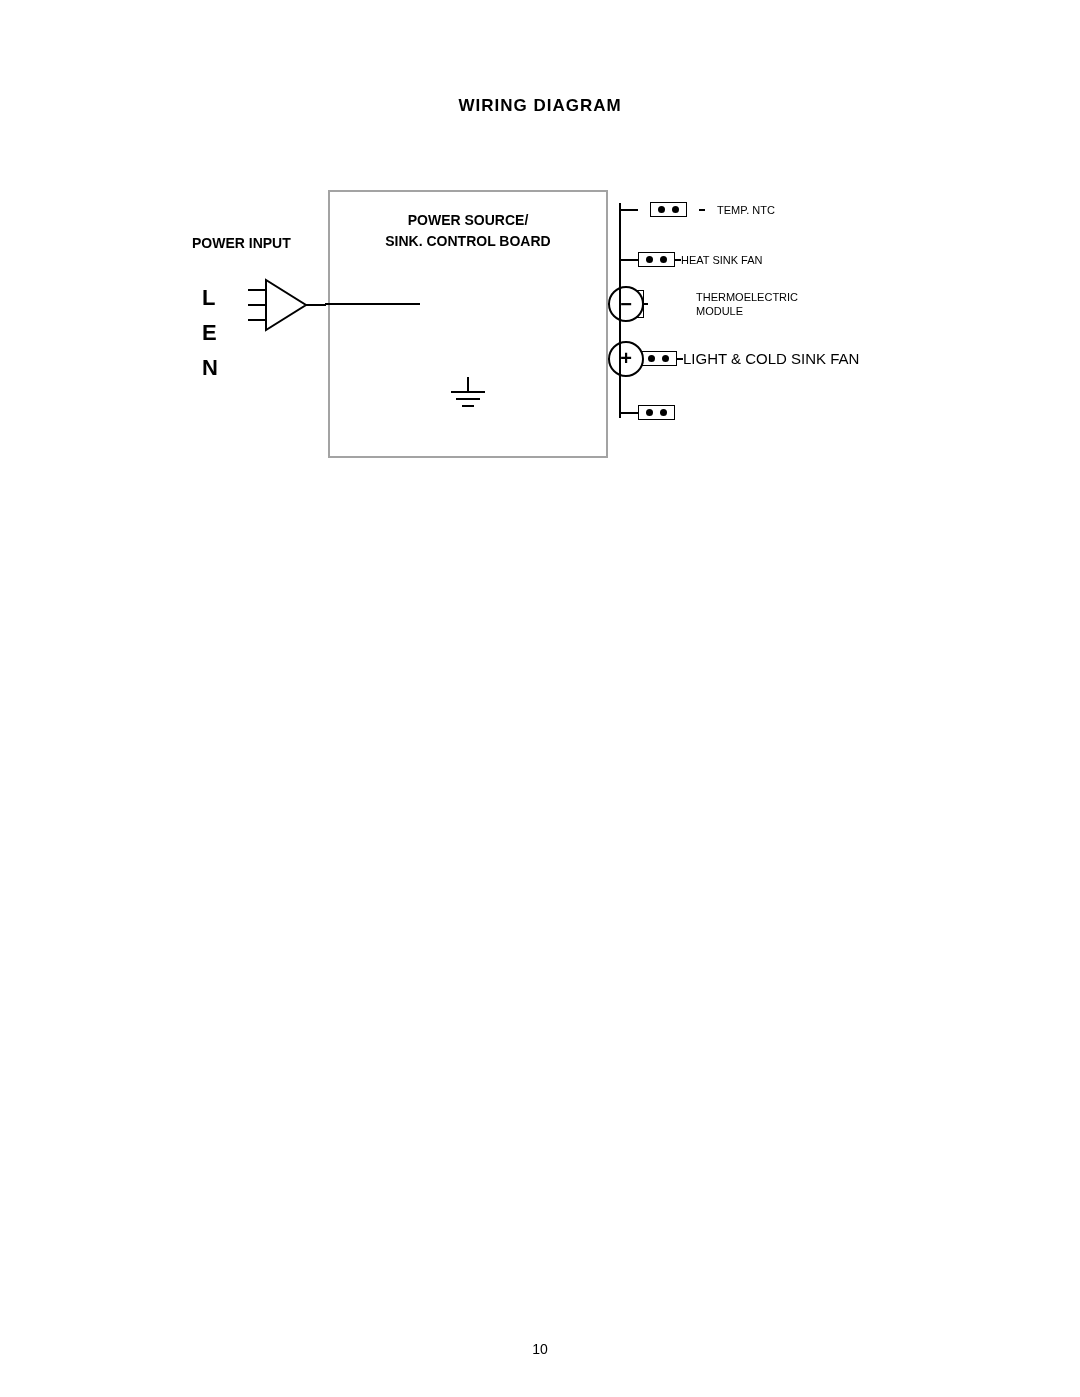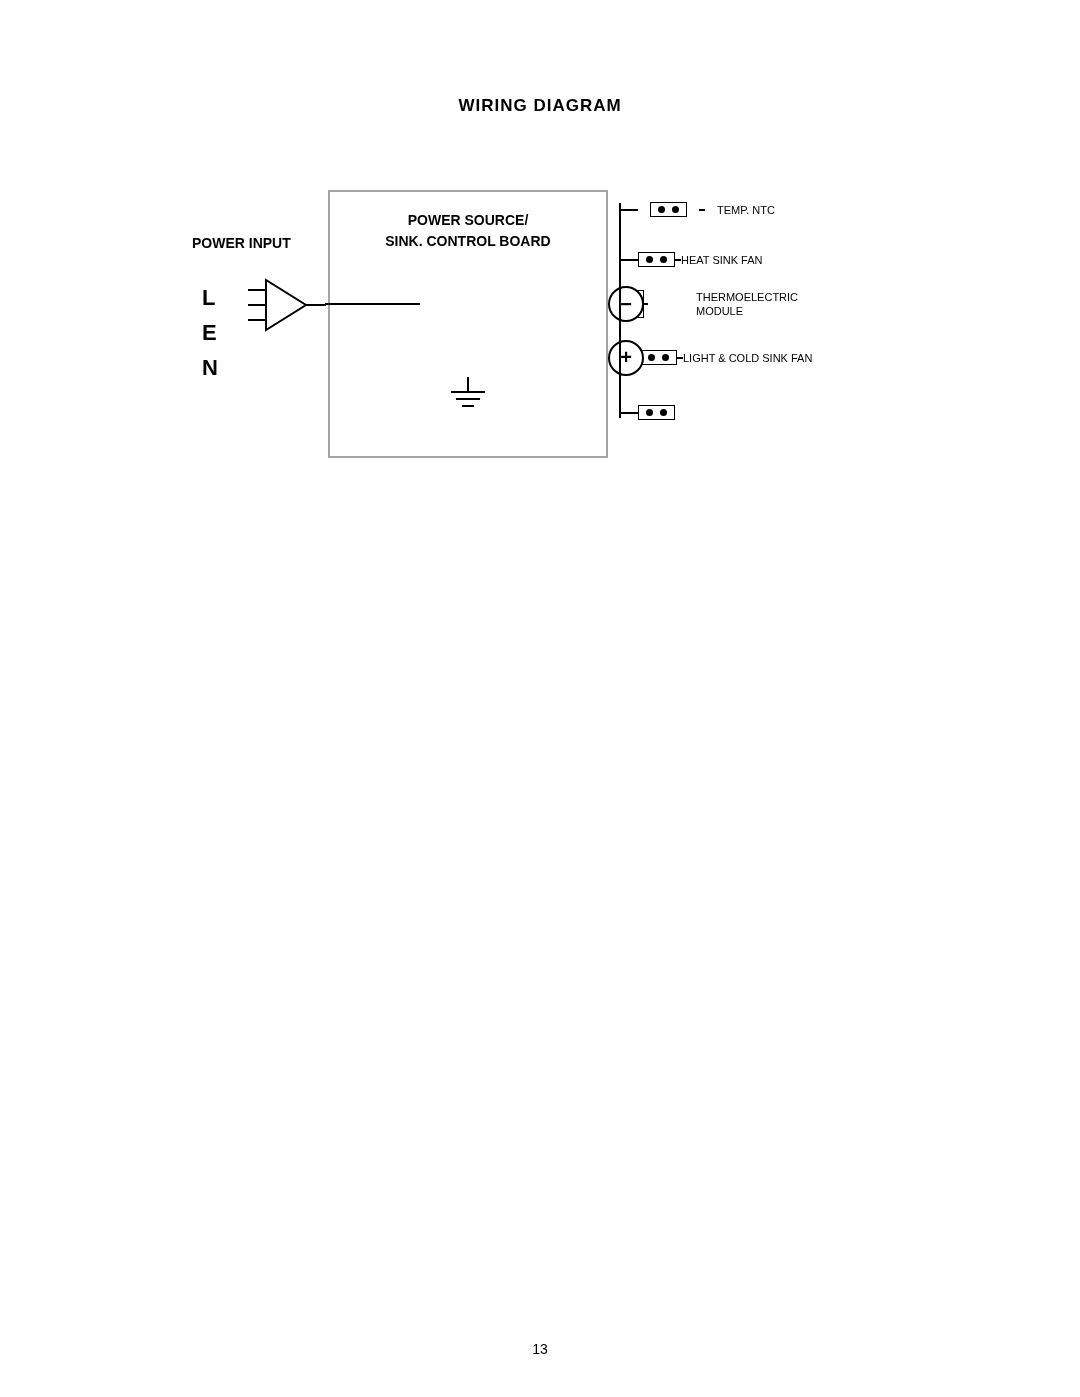--- a/index.html
+++ b/index.html
@@ -181,30 +181,30 @@
   <div style="position:absolute; left:448px; top:190px; display:flex; align-items:center; gap:0;">
     <div style="width:12px; height:2px; background:#000;"></div>
     <div class="circle-symbol">+</div>
     <div style="width:6px; height:2px; background:#000;"></div>
     <div class="connector-box">
       <div class="dot"></div>
       <div class="dot"></div>
       <div class="dot"></div>
     </div>
     <div style="width:6px; height:2px; background:#000;"></div>
-    <span style="font-size:11px; white-space:nowrap;">LIGHT &amp; COLD SINK FAN</span>
+    <span style="font-size:15px; white-space:nowrap;">LIGHT &amp; COLD SINK FAN</span>
   </div>
 
   <div style="position:absolute; left:460px; top:245px; display:flex; align-items:center; gap:0;">
     <div style="width:18px; height:2px; background:#000;"></div>
     <div class="connector-box">
       <div class="dot"></div>
       <div class="dot"></div>
     </div>
   </div>
 
   <svg style="position:absolute; left:459px; top:43px;" width="3" height="215">
     <line x1="1" y1="0" x2="1" y2="215" stroke="#000" stroke-width="2"></line>
   </svg>
 
 </div>
 
-<div class="page-number">13</div>
+<div class="page-number">10</div>
 
 </body></html>

